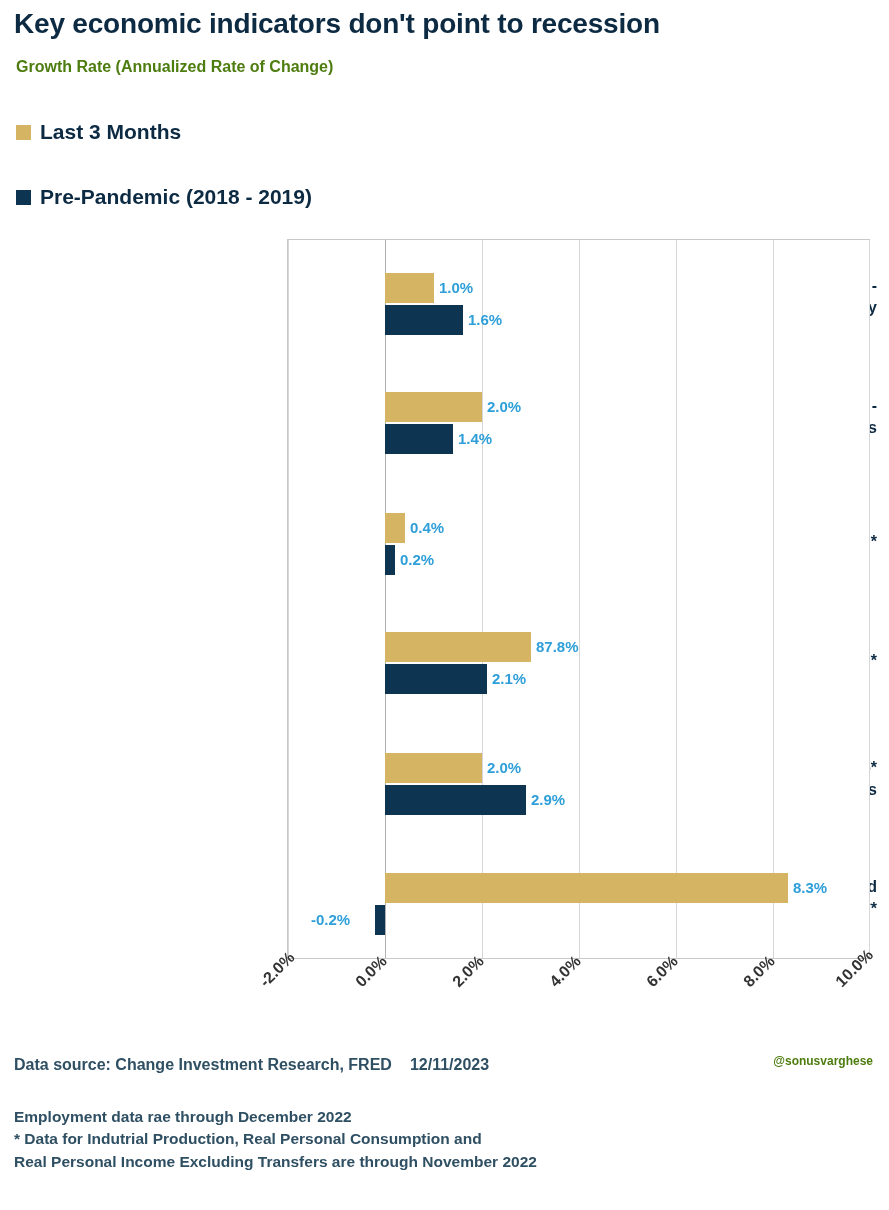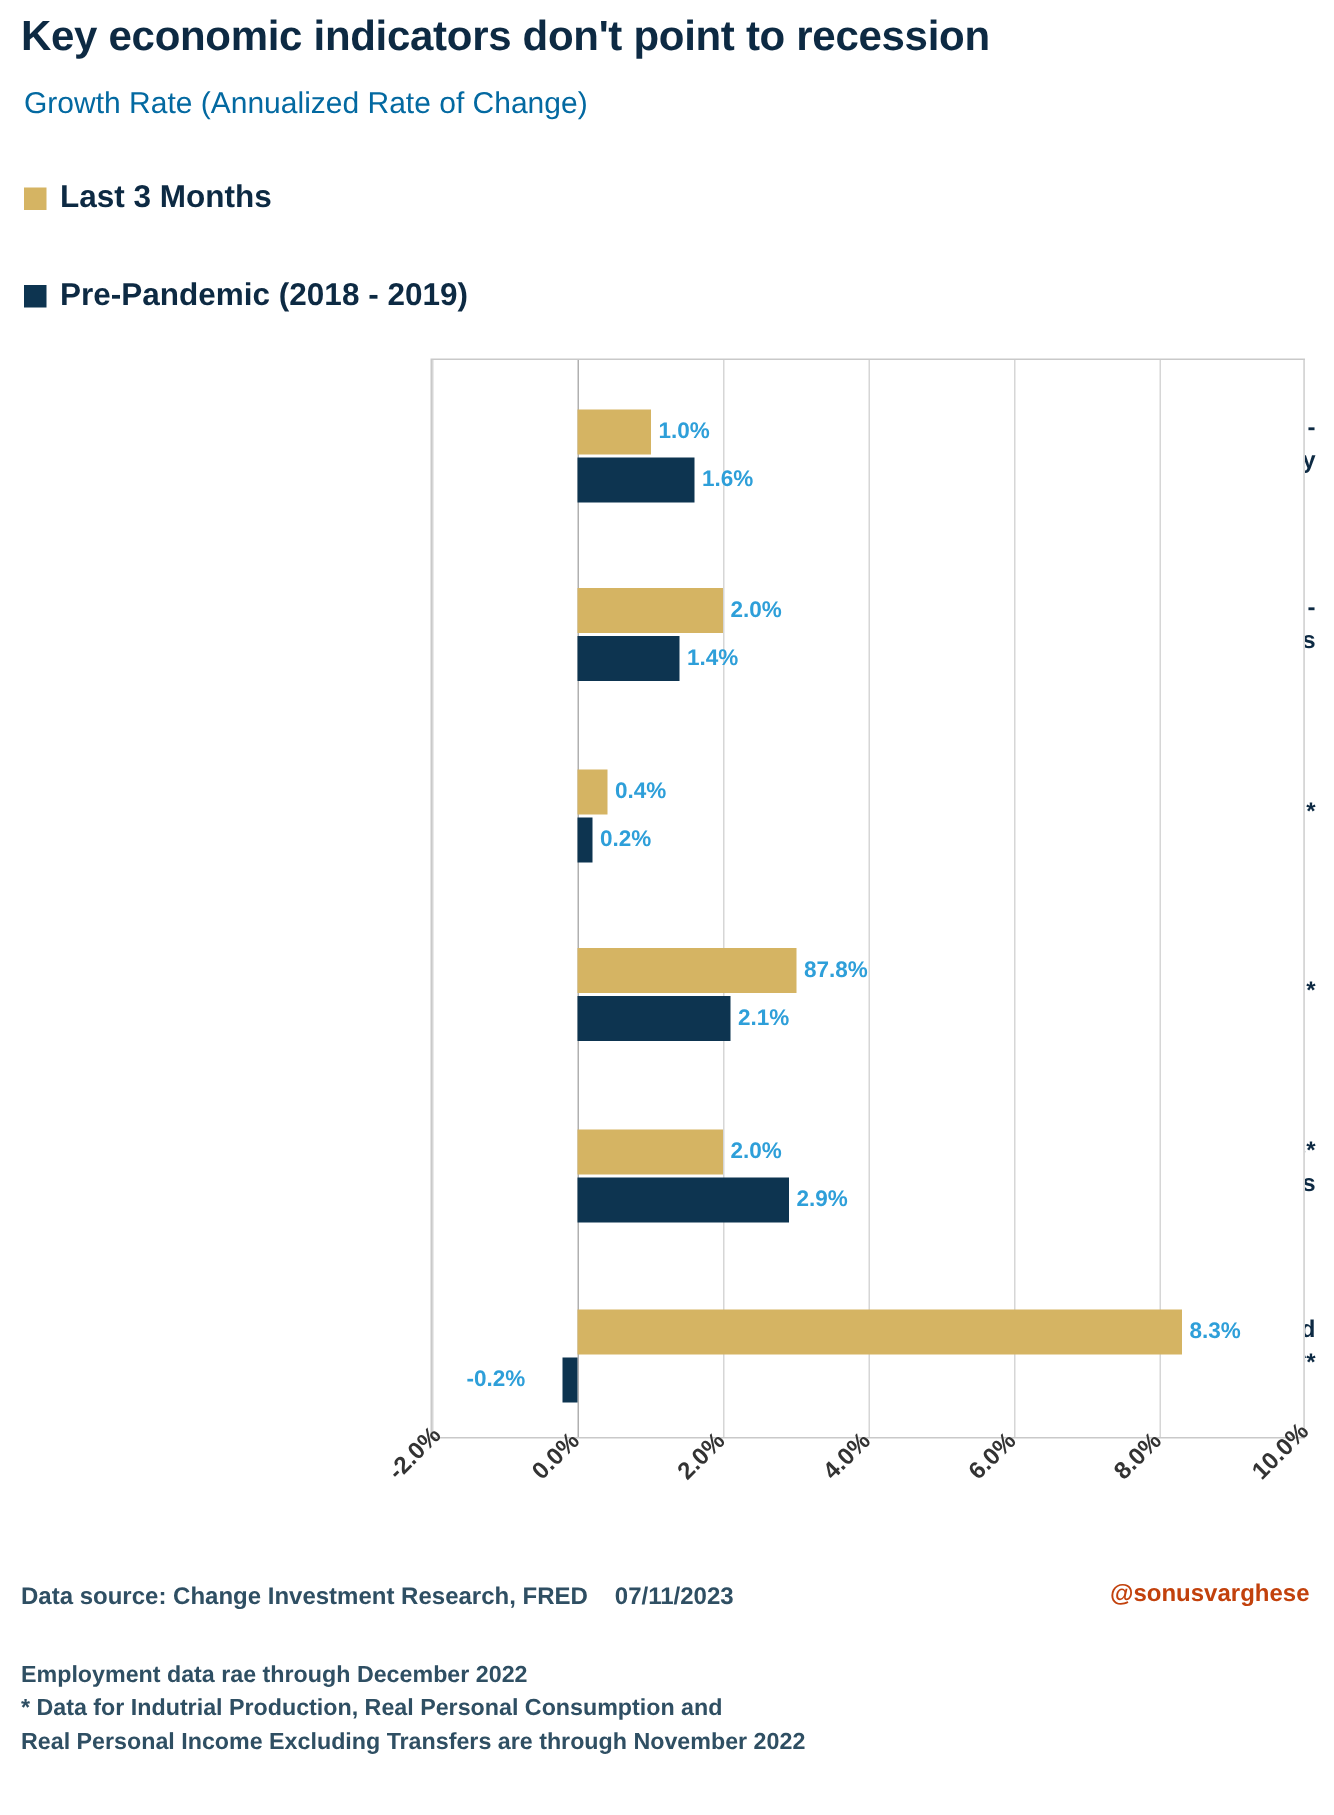--- a/index.html
+++ b/index.html
@@ -19,23 +19,23 @@
     position: absolute;
     left: 14px; top: 8px;
     font-size: 28px;
     font-weight: bold;
     color: #0d2a43;
     letter-spacing: -0.2px;
   }
   .subtitle {
     position: absolute;
     left: 16px; top: 58px;
-    font-size: 20px;
-    font-weight: normal;
-    color: #0369a1;
+    font-size: 16px;
+    font-weight: bold;
+    color: #4d7c0f;
   }
   
   .legend-item {
     position: absolute;
     display: flex;
     align-items: center;
     gap: 9px;
   }
   .legend-1 { left: 16px; top: 120px; }
   .legend-2 { left: 16px; top: 185px; }
@@ -113,23 +113,23 @@
     font-weight: bold;
     color: #2f4f63;
     white-space: nowrap;
   }
   .src-date {
     margin-left: 18px;
   }
   .handle {
     position: absolute;
     right: 16px; top: 1054px;
-    font-size: 16px;
-    font-weight: bold;
-    color: #c2410c;
+    font-size: 12px;
+    font-weight: bold;
+    color: #4d7c0f;
     white-space: nowrap;
   }
   .notes {
     position: absolute;
     left: 14px; top: 1106px;
     font-size: 15.5px;
     font-weight: bold;
     color: #2f4f63;
     line-height: 1.45;
   }
@@ -236,21 +236,21 @@
 
   <div class="xtick" style="left:256px; top:978px;">-2.0%</div>
   <div class="xtick" style="left:352px; top:978px;">0.0%</div>
   <div class="xtick" style="left:449px; top:978px;">2.0%</div>
   <div class="xtick" style="left:546px; top:978px;">4.0%</div>
   <div class="xtick" style="left:643px; top:978px;">6.0%</div>
   <div class="xtick" style="left:740px; top:978px;">8.0%</div>
   <div class="xtick" style="left:832px; top:978px;">10.0%</div>
 
   <div class="src-line">
-    <span>Data source: Change Investment Research, FRED</span><span class="src-date">07/11/2023</span>
+    <span>Data source: Change Investment Research, FRED</span><span class="src-date">12/11/2023</span>
   </div>
   <div class="handle">@sonusvarghese</div>
 
   <div class="notes">
     <div>Employment data rae through December 2022</div>
     <div>* Data for Indutrial Production, Real Personal Consumption and</div>
     <div>Real Personal Income Excluding Transfers are through November 2022</div>
   </div>
 
 

